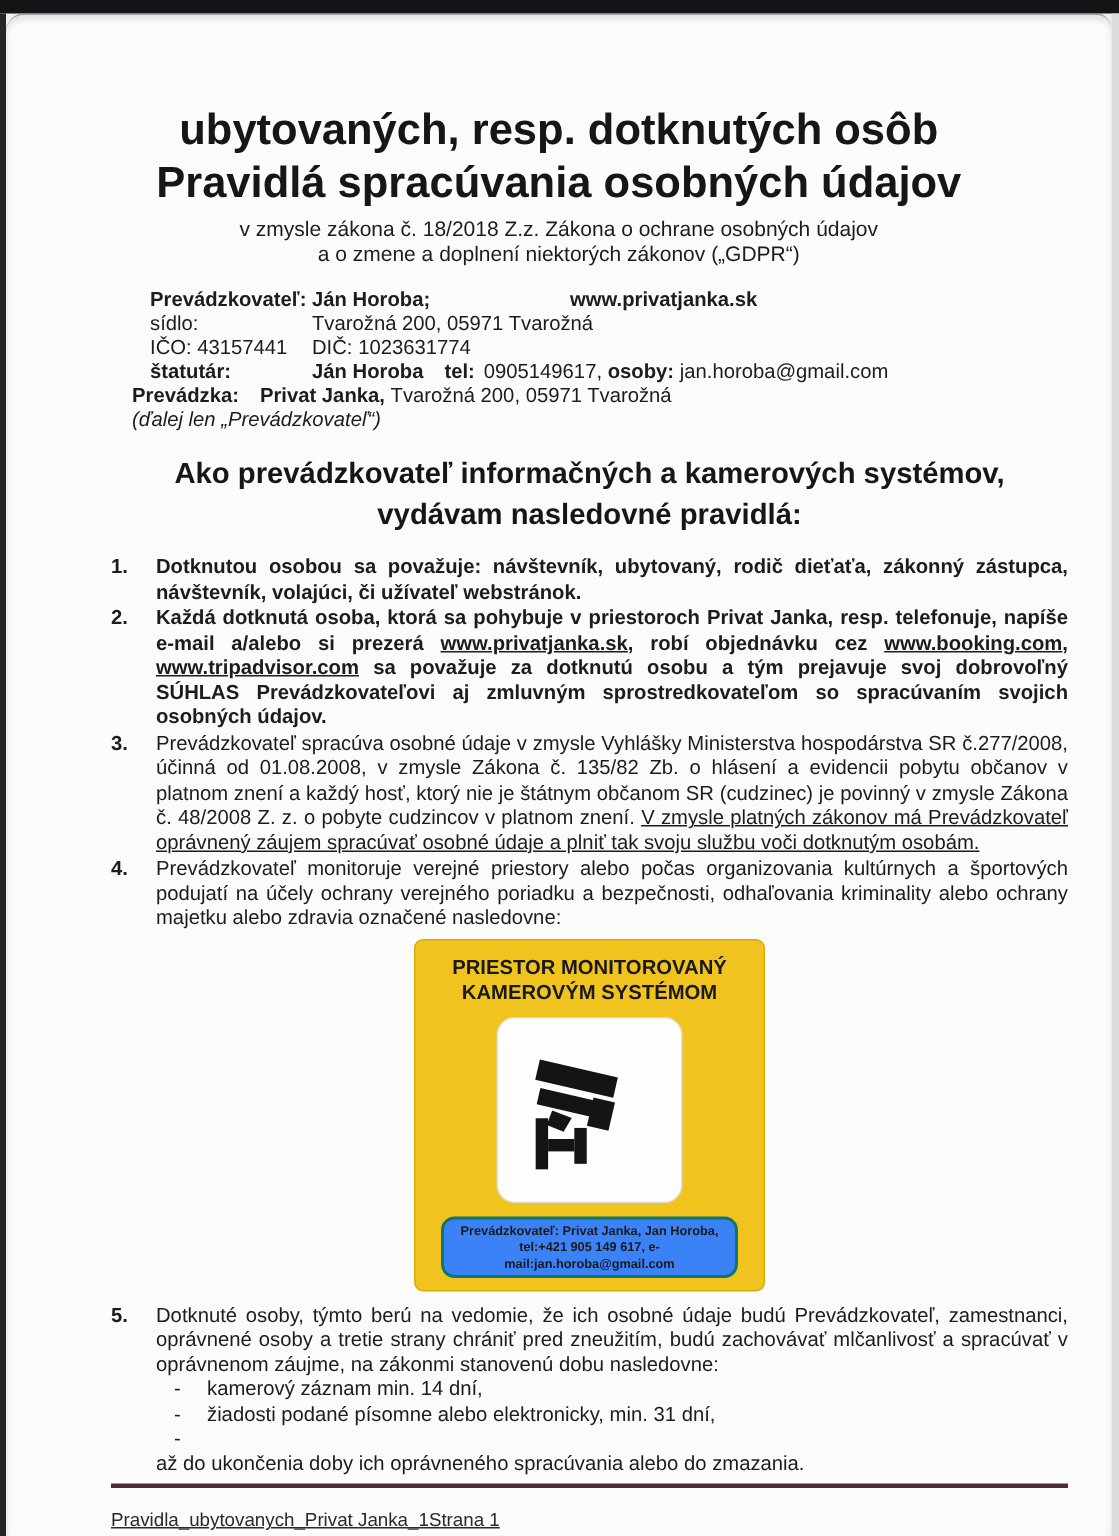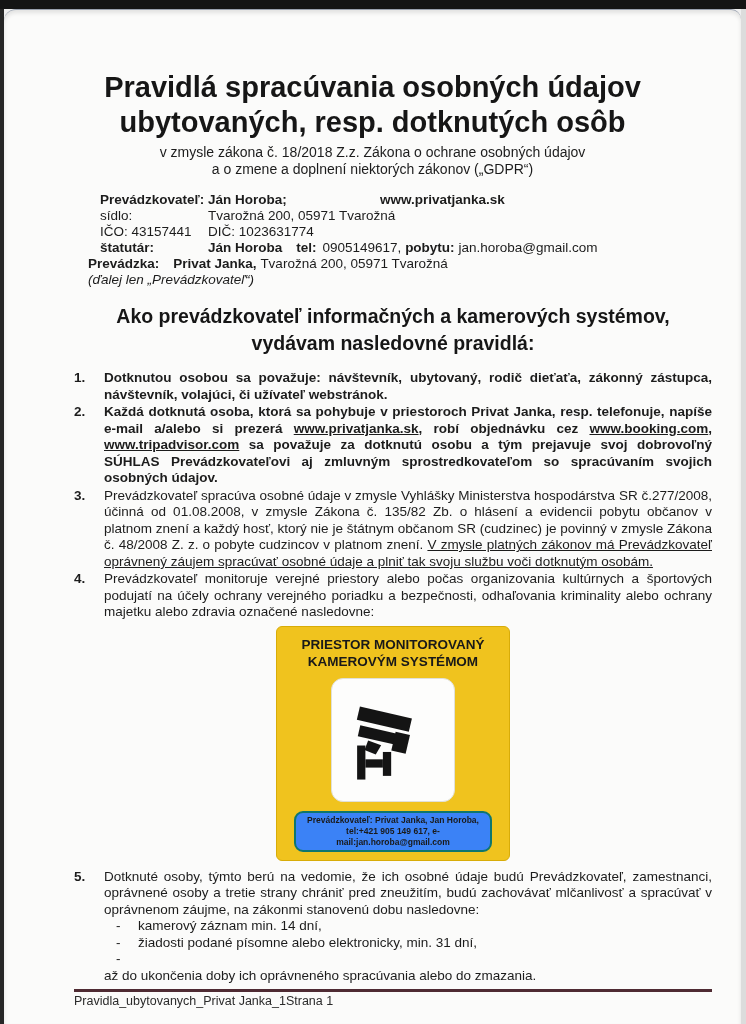--- a/index.html
+++ b/index.html
@@ -82,35 +82,35 @@
     font-size: 8.5px; line-height: 11px; font-weight: bold; color: #1a1a1a;
   }
 
   .bullets { margin-top: 0; }
   .bullet-row { display: flex; font-size: 13.5px; line-height: 16.5px; }
   .bullet-dash { width: 22px; flex: none; padding-left: 12px; }
   .outro { font-size: 13.5px; line-height: 16.5px; }
 
   .footer { margin-top: 5px; }
   .footer-rule { height: 3px; background: #4f2b33; width: 100%; }
-  .footer-text { margin-top: 2px; font-size: 12.5px; line-height: 15px; color: #2a2a2a; }
+  .footer-text { margin-top: 14px; font-size: 12.5px; line-height: 15px; color: #2a2a2a; text-decoration: underline; }
 </style>
 </head>
 <body>
 
 <div class="scan-top"></div>
 <div class="scan-left"></div>
 <div class="scan-right"></div>
 
 <div class="page">
 
   <div class="header">
     <h1 class="doc-title">
+      <div>ubytovaných, resp. dotknutých osôb</div>
       <div>Pravidlá spracúvania osobných údajov</div>
-      <div>ubytovaných, resp. dotknutých osôb</div>
     </h1>
     <div class="doc-subtitle">
       <div>v zmysle zákona č. 18/2018 Z.z. Zákona o ochrane osobných údajov</div>
       <div>a o zmene a doplnení niektorých zákonov („GDPR“)</div>
     </div>
   </div>
 
   <div class="main">
 
     <div class="provider">
@@ -122,21 +122,21 @@
       <div class="prov-row">
         <span class="prov-label">sídlo:</span>
         <span>Tvarožná 200, 05971 Tvarožná</span>
       </div>
       <div class="prov-row">
         <span class="prov-label">IČO: 43157441</span>
         <span>DIČ: 1023631774</span>
       </div>
       <div class="prov-row">
         <span class="prov-label bold">štatutár:</span>
-        <span><span class="bold">Ján Horoba</span><span class="gap-sm"></span><span class="bold">tel:</span><span class="gap-xs"></span><span>0905149617,</span>&nbsp;<span class="bold">pobytu:</span>&nbsp;<span>jan.horoba@gmail.com</span></span>
+        <span><span class="bold">Ján Horoba</span><span class="gap-sm"></span><span class="bold">tel:</span><span class="gap-xs"></span><span>0905149617,</span>&nbsp;<span class="bold">osoby:</span>&nbsp;<span>jan.horoba@gmail.com</span></span>
       </div>
       <div class="prov-row">
         <span class="bold">Prevádzka:</span><span class="gap-sm"></span><span class="bold">Privat Janka,</span>&nbsp;<span>Tvarožná 200, 05971 Tvarožná</span>
       </div>
       <div class="prov-row italic">(ďalej len „Prevádzkovateľ“)</div>
     </div>
 
     <h2 class="section-heading">
       <div>Ako prevádzkovateľ informačných a kamerových systémov,</div>
       <div>vydávam nasledovné pravidlá:</div>

